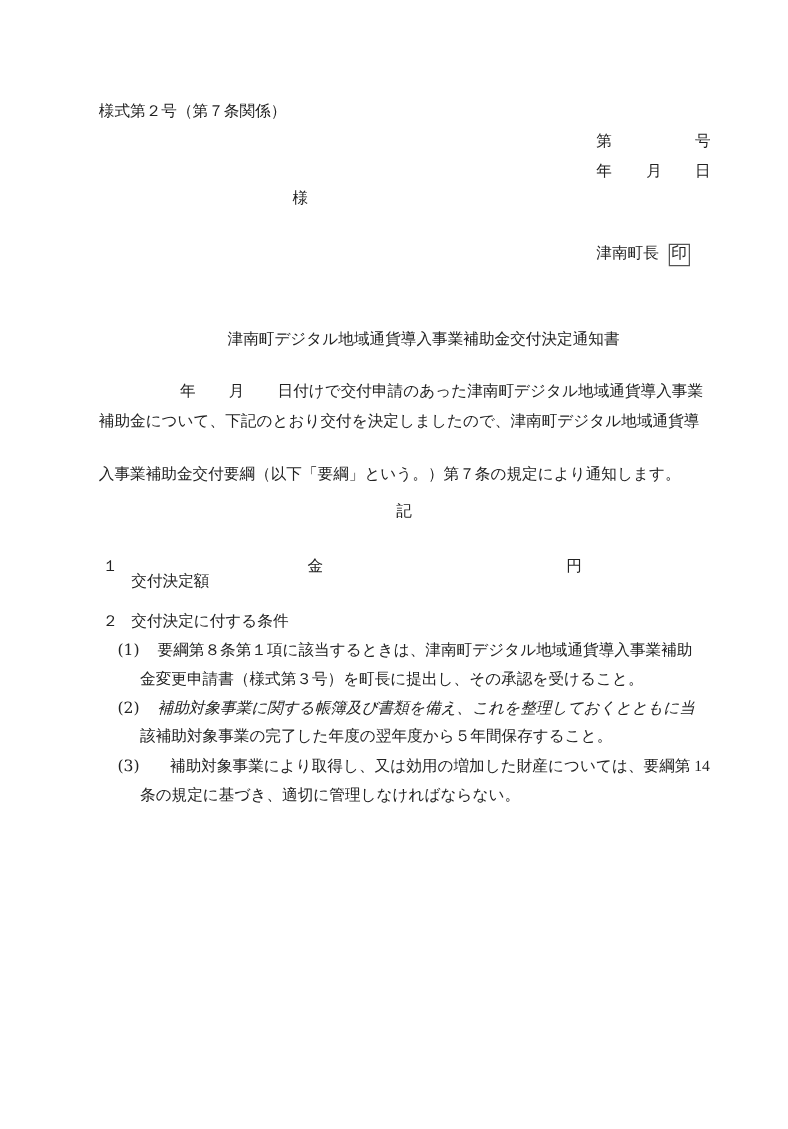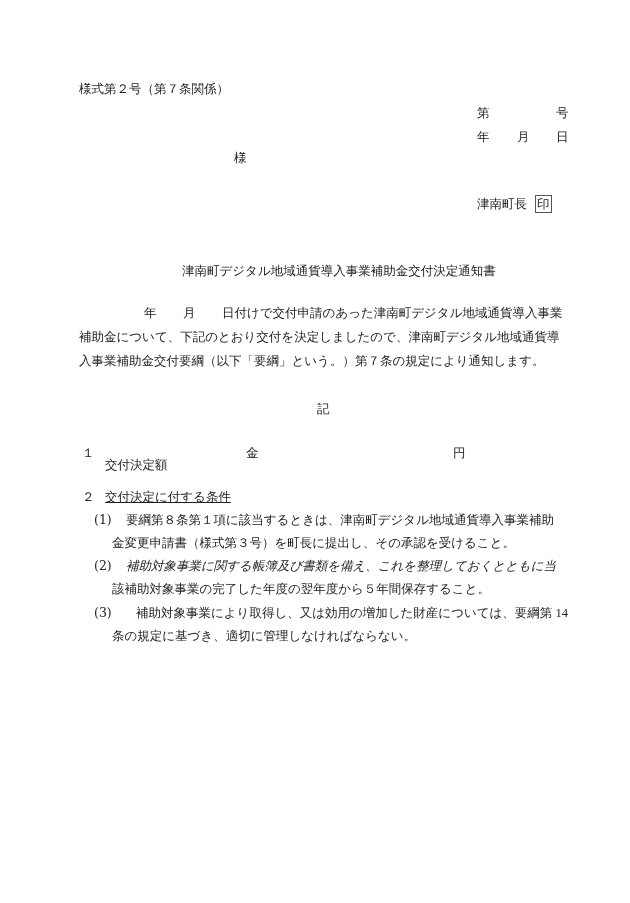--- a/index.html
+++ b/index.html
@@ -21,41 +21,41 @@
 
 <div class="abs" style="left:477px; top:107px;">第</div>
 <div class="abs" style="left:556px; top:107px;">号</div>
 
 <div class="abs" style="left:477px; top:131px;">年</div>
 <div class="abs" style="left:517px; top:131px;">月</div>
 <div class="abs" style="left:556px; top:131px;">日</div>
 
 <div class="abs" style="left:234px; top:152px;">様</div>
 
-<div class="abs" style="left:477px; top:195px;">
+<div class="abs" style="left:477px; top:195px;font-family:Liberation Mono, monospace;">
   <span>津南町長</span><span class="seal">印</span>
 </div>
 
 <div class="abs" style="left:162px; top:265px;margin-left:20px;">津南町デジタル地域通貨導入事業補助金交付決定通知書</div>
 
 <div class="abs" style="left:144px; top:307px;">年</div>
 <div class="abs" style="left:183px; top:307px;">月</div>
 <div class="abs" style="left:222px; top:307px;">日付けで交付申請のあった津南町デジタル地域通貨導入事業</div>
 <div class="abs" style="left:79px; top:331px;">補助金について、下記のとおり交付を決定しましたので、津南町デジタル地域通貨導</div>
-<div class="abs" style="left:79px; top:355px;">入事業補助金交付要綱（以下「要綱」という。）第７条の規定により通知します。</div>
+<div class="abs" style="left:79px; top:373px;">入事業補助金交付要綱（以下「要綱」という。）第７条の規定により通知します。</div>
 
 <div class="abs" style="left:317px; top:403px;">記</div>
 
 <div class="abs" style="left:82px; top:447px;">１</div>
 <div class="abs" style="left:105px; top:447px;margin-top:12px;">交付決定額</div>
 <div class="abs" style="left:246px; top:447px;">金</div>
 <div class="abs" style="left:453px; top:447px;">円</div>
 
 <div class="abs" style="left:82px; top:491px;">２</div>
-<div class="abs" style="left:105px; top:491px;text-decoration:underline;">交付決定に付する条件</div>
+<div class="abs" style="left:105px; top:491px;">交付決定に付する条件</div>
 
 <div class="abs" style="left:94px; top:514px;">(1)</div>
 <div class="abs" style="left:126px; top:514px;text-align:right;">要綱第８条第１項に該当するときは、津南町デジタル地域通貨導入事業補助</div>
 <div class="abs" style="left:112px; top:537px;">金変更申請書（様式第３号）を町長に提出し、その承認を受けること。</div>
 
 <div class="abs" style="left:94px; top:560px;">(2)</div>
 <div class="abs" style="left:126px; top:560px;font-style:italic;">補助対象事業に関する帳簿及び書類を備え、これを整理しておくとともに当</div>
 <div class="abs" style="left:112px; top:583px;">該補助対象事業の完了した年度の翌年度から５年間保存すること。</div>
 
 <div class="abs" style="left:94px; top:607px;">(3)</div>

